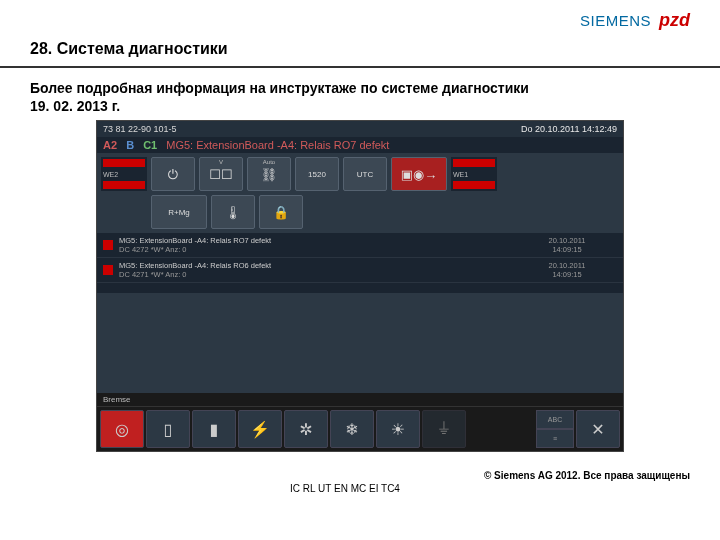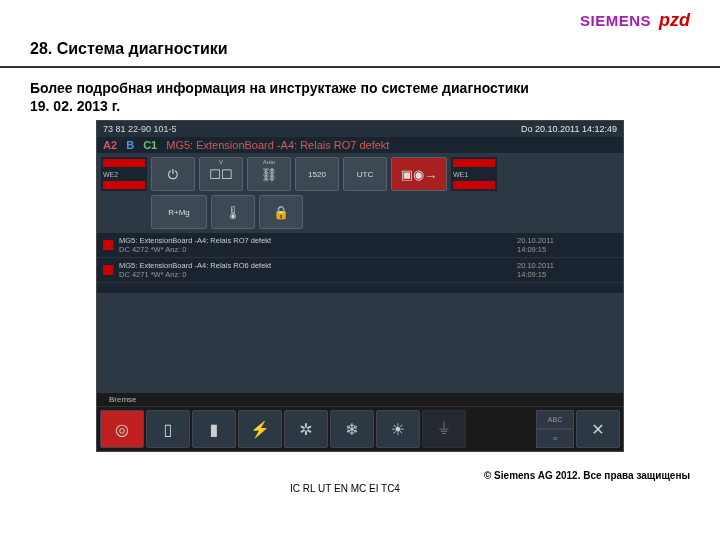--- a/index.html
+++ b/index.html
@@ -1,20 +1,20 @@
 <!DOCTYPE html>
 <html><head>
 <meta charset="utf-8">
 <style>
   * { box-sizing: border-box; margin: 0; padding: 0; font-family: Arial, sans-serif; }
   body { width: 720px; height: 540px; background: #fff; position: relative; }
   .topbar { display: flex; justify-content: space-between; align-items: flex-start; padding: 10px 30px 8px 30px; border-bottom: 2px solid #333; }
   .topbar-title { font-size: 16px; font-weight: bold; color: #000; margin-top: 30px; }
   .logos { display: flex; align-items: center; gap: 8px; }
-  .siemens-logo { color: #a21caf; font-weight: bold; font-size: 15px; letter-spacing: 0.5px; }
+  .siemens-logo { color: #0369a1; font-weight: normal; font-size: 15px; letter-spacing: 0.5px; }
   .rzd-logo { color: #c00; font-weight: bold; font-style: italic; font-size: 18px; }
   .main { padding: 12px 30px; }
   .main-text { font-size: 14px; font-weight: bold; color: #000; margin-bottom: 2px; }
   .main-date { font-size: 14px; font-weight: bold; color: #000; margin-bottom: 6px; }
 
   .hmi { width: 528px; margin: 0 auto; background: #000; border: 1px solid #444; }
   .hmi-header { background: #24303c; color: #e8e8e8; font-size: 9px; padding: 3px 6px; display: flex; justify-content: space-between; align-items: center; }
   .hmi-hdr-left { display: flex; gap: 10px; align-items: center; }
   .hmi-hdr-train { color: #d8d8d8; }
   .hmi-hdr-cars span { margin-right: 6px; font-weight: bold; }
@@ -31,25 +31,25 @@
   .ctrl-btn .ico { font-size: 13px; line-height: 1; }
   .ctrl-btn.w44 { width: 44px; }
   .ctrl-btn.w56 { width: 56px; }
   .ctrl-btn.red { background: #a82020; }
   .ctrl-btn .sublabel { font-size: 6px; color: #bbb; position: absolute; top: 1px; width: 100%; text-align: center; }
 
   .log { background: #1a2430; height: 60px; }
   .log-row { display: flex; padding: 3px 6px; font-size: 7.5px; color: #ccc; border-bottom: 1px solid #2a3440; align-items: center; }
   .log-row .sev { width: 10px; height: 10px; background: #c00; margin-right: 6px; flex-shrink: 0; }
   .log-row .txt { flex: 1; }
-  .log-row .ts { color: #999; width: 100px; text-align: left; }
+  .log-row .ts { color: #999; width: 100px; text-align: center; }
   .log-spacer { height: 100px; background: #2c3844; }
 
   .hmi-footer { background: #1a1a1a; }
-  .hmi-f-label { color: #bbb; font-size: 8px; padding: 2px 12px; border-bottom: 1px solid #333; }
+  .hmi-f-label { color: #bbb; font-size: 8px; padding: 2px 6px; border-bottom: 1px solid #333; }
   .hmi-f-row { display: flex; gap: 2px; padding: 3px; }
   .f-btn { width: 44px; height: 38px; background: #2c3844; border: 1px solid #445; display: flex; align-items: center; justify-content: center; color: #ccc; font-size: 16px; border-radius: 2px; }
   .f-btn.active { background: #c02020; }
   .f-btn.dim { opacity: 0.5; }
   .f-spacer { flex: 1; }
   .f-side { display: flex; flex-direction: column; width: 38px; }
   .f-side .mini { flex: 1; background: #2c3844; border: 1px solid #445; color: #999; font-size: 7px; display: flex; align-items: center; justify-content: center; }
 
   .copyright { text-align: right; font-size: 10px; font-weight: bold; margin: 6px 30px 0 8px; }
   .dept { text-align: center; font-size: 10px; margin: 2px 30px 0 0; }

